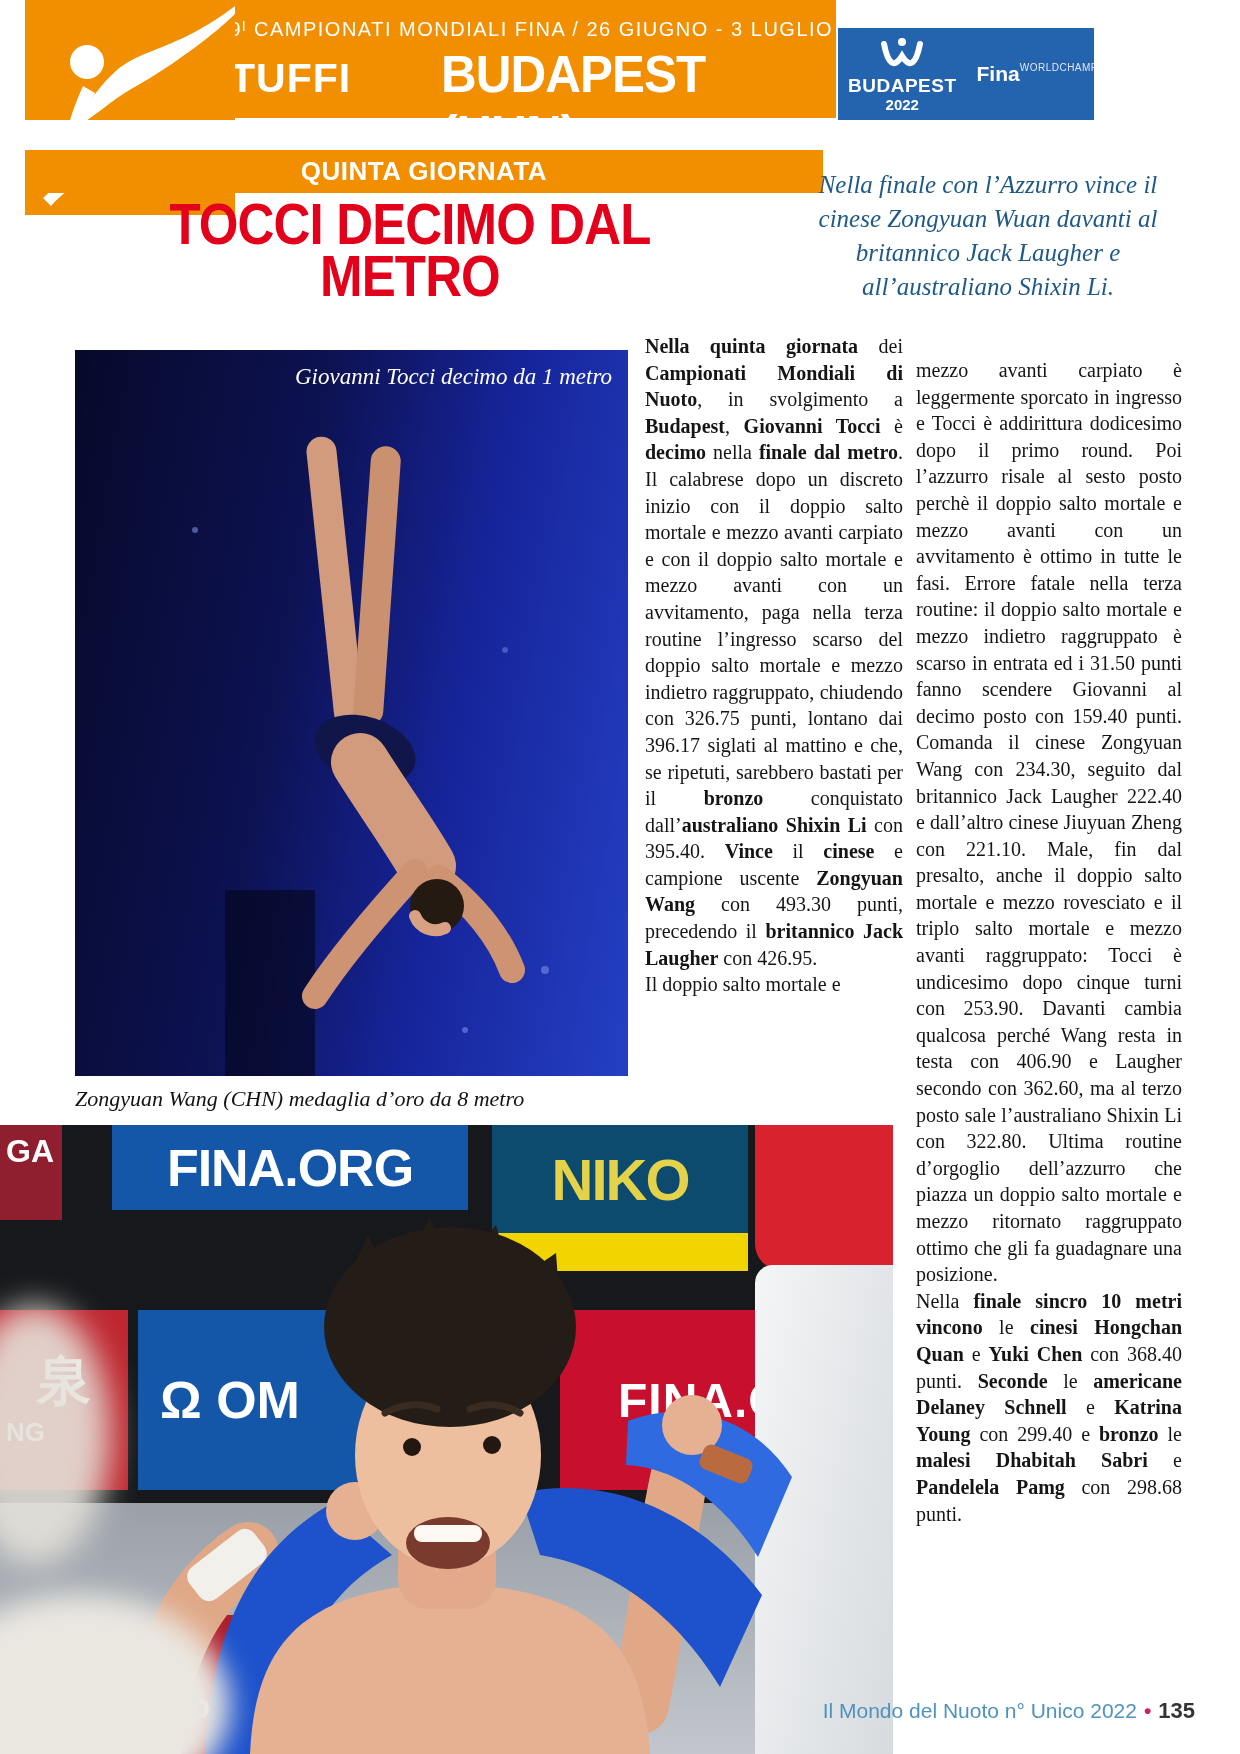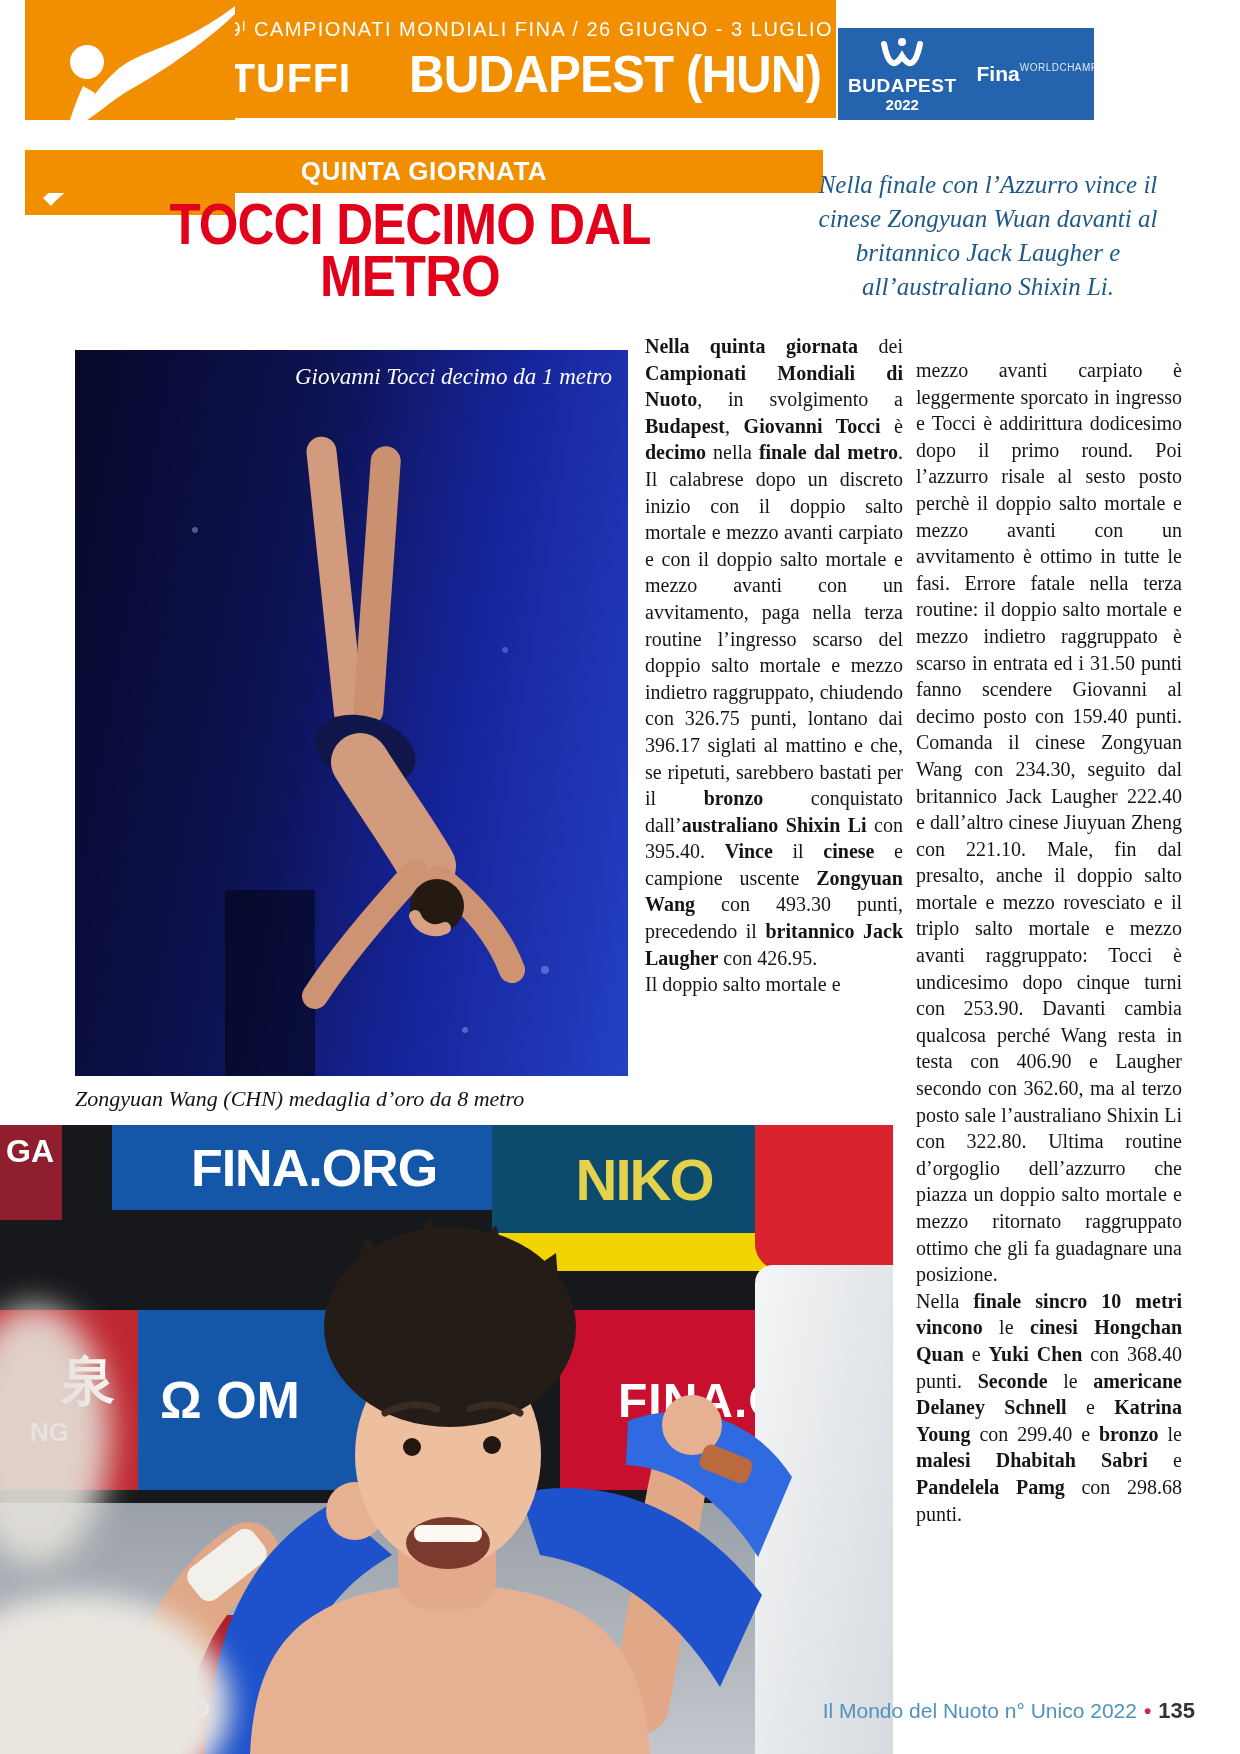--- a/index.html
+++ b/index.html
@@ -2,21 +2,21 @@
 <html lang="it"><head>
 <meta charset="utf-8">
 <style>
   html,body{margin:0;padding:0;background:#777;}
   .page{position:relative;width:1240px;height:1754px;background:#fff;overflow:hidden;
         font-family:"Liberation Sans",sans-serif;}
   
   .masthead-band{position:absolute;left:25px;top:0;width:811px;height:118px;background:#F18F01;}
   .issue-line{position:absolute;left:190px;top:18px;width:620px;text-align:center;
               color:#fff;font-size:20px;letter-spacing:1.5px;font-weight:400;}
-  .masthead-row2{position:absolute;left:205px;top:44px;width:620px;display:flex;align-items:baseline;gap:58px;color:#fff;}
+  .masthead-row2{position:absolute;left:205px;top:44px;width:620px;display:flex;align-items:baseline;gap:90px;color:#fff;}
   .masthead-section{font-size:41px;font-weight:700;letter-spacing:1px;}
   .masthead-location{font-size:52px;font-weight:700;letter-spacing:-1px;transform:scaleX(.95);transform-origin:left;}
   .logo-square{position:absolute;left:25px;top:0;width:210px;height:215px;background:#F18F01;}
   .logo-square svg{position:absolute;inset:0;}
   .fina-box{position:absolute;left:838px;top:28px;width:256px;height:92px;background:#2463AE;
             display:flex;align-items:center;gap:10px;padding:4px 10px;box-sizing:border-box;}
   .fina-left{width:122px;display:flex;flex-direction:column;align-items:center;line-height:1;}
   .fina-city{color:#fff;font-weight:700;font-size:19px;letter-spacing:.5px;margin-top:2px;}
   .fina-year{color:#fff;font-weight:700;font-size:15px;margin-top:2px;}
   .fina-divider{width:1px;height:72px;background:rgba(255,255,255,.55);}
@@ -45,21 +45,21 @@
        color:#151515;text-align:justify;}
   .col p{margin:0;}
   .col1{left:645px;top:333px;width:258px;height:756px;overflow:hidden;}
   .col2{left:916px;top:357px;width:266px;height:1330px;overflow:hidden;}
   .rb{font-weight:700;}
   
   .photo2{position:absolute;left:0;top:1125px;width:893px;height:681px;overflow:hidden;background:#b6bcc4;}
   .p2-black{position:absolute;left:0;top:0;width:100%;height:378px;background:#17181b;}
   .p2-gray{position:absolute;left:0;top:378px;width:100%;height:251px;
            background:linear-gradient(#9aa0a8,#c3c7cd);}
-  .panel{position:absolute;display:flex;align-items:center;color:#fff;font-weight:700;padding-left:24px;}
+  .panel{position:absolute;display:flex;align-items:center;color:#fff;font-weight:700;}
   .panel-ga{left:0;top:0;width:62px;height:95px;background:#8f1f2e;align-items:flex-start;padding:8px 6px;box-sizing:border-box;font-size:32px;}
   .panel-finaorg{left:112px;top:0;width:356px;height:85px;background:#1456a8;justify-content:center;font-size:52px;letter-spacing:-1px;}
   .panel-niko{left:492px;top:0;width:256px;height:108px;background:#0c4a6e;justify-content:center;
               font-size:58px;color:#e3d24a;letter-spacing:-2px;transform-origin:center;}
   .panel-yellow{left:492px;top:108px;width:256px;height:38px;background:#f2d400;}
   .panel-redcap{left:755px;top:0;width:138px;height:145px;background:#d8232e;border-radius:0 0 0 26px;}
   .panel-nongfu{left:0;top:185px;width:128px;height:180px;background:#bf2730;flex-direction:column;justify-content:center;gap:10px;}
   .nongfu-char{font-size:54px;line-height:1;}
   .nongfu-ng{font-size:26px;align-self:flex-start;padding-left:6px;}
   .panel-omega{left:138px;top:185px;width:324px;height:180px;background:#1456a8;padding-left:22px;box-sizing:border-box;font-size:52px;}

